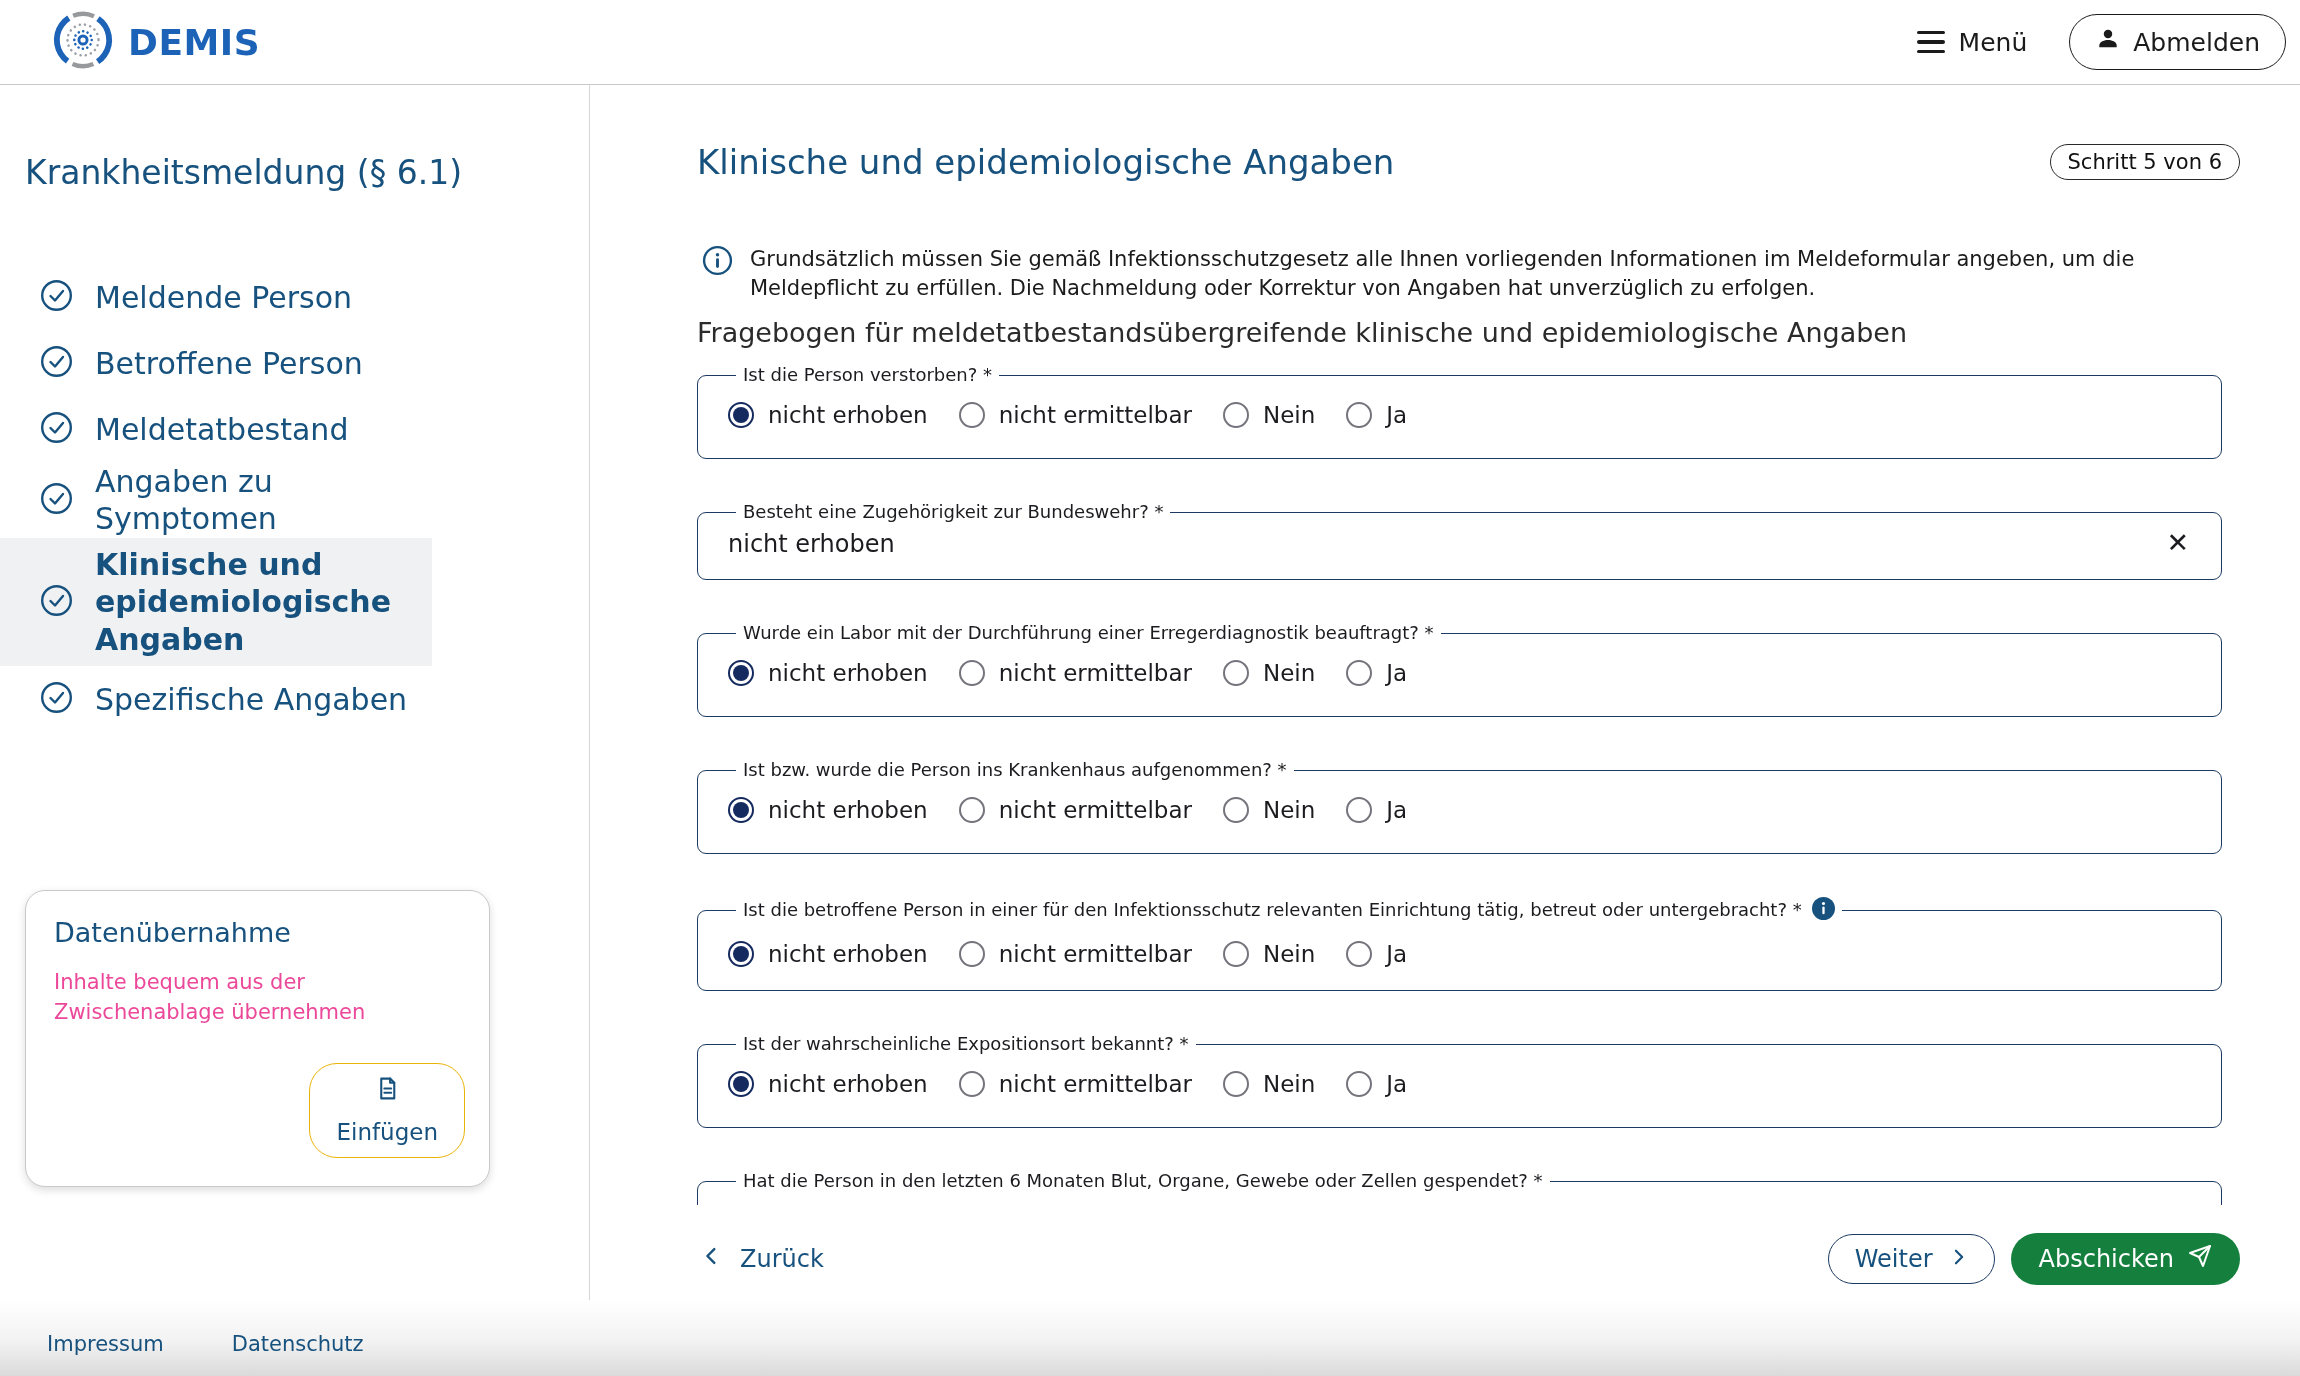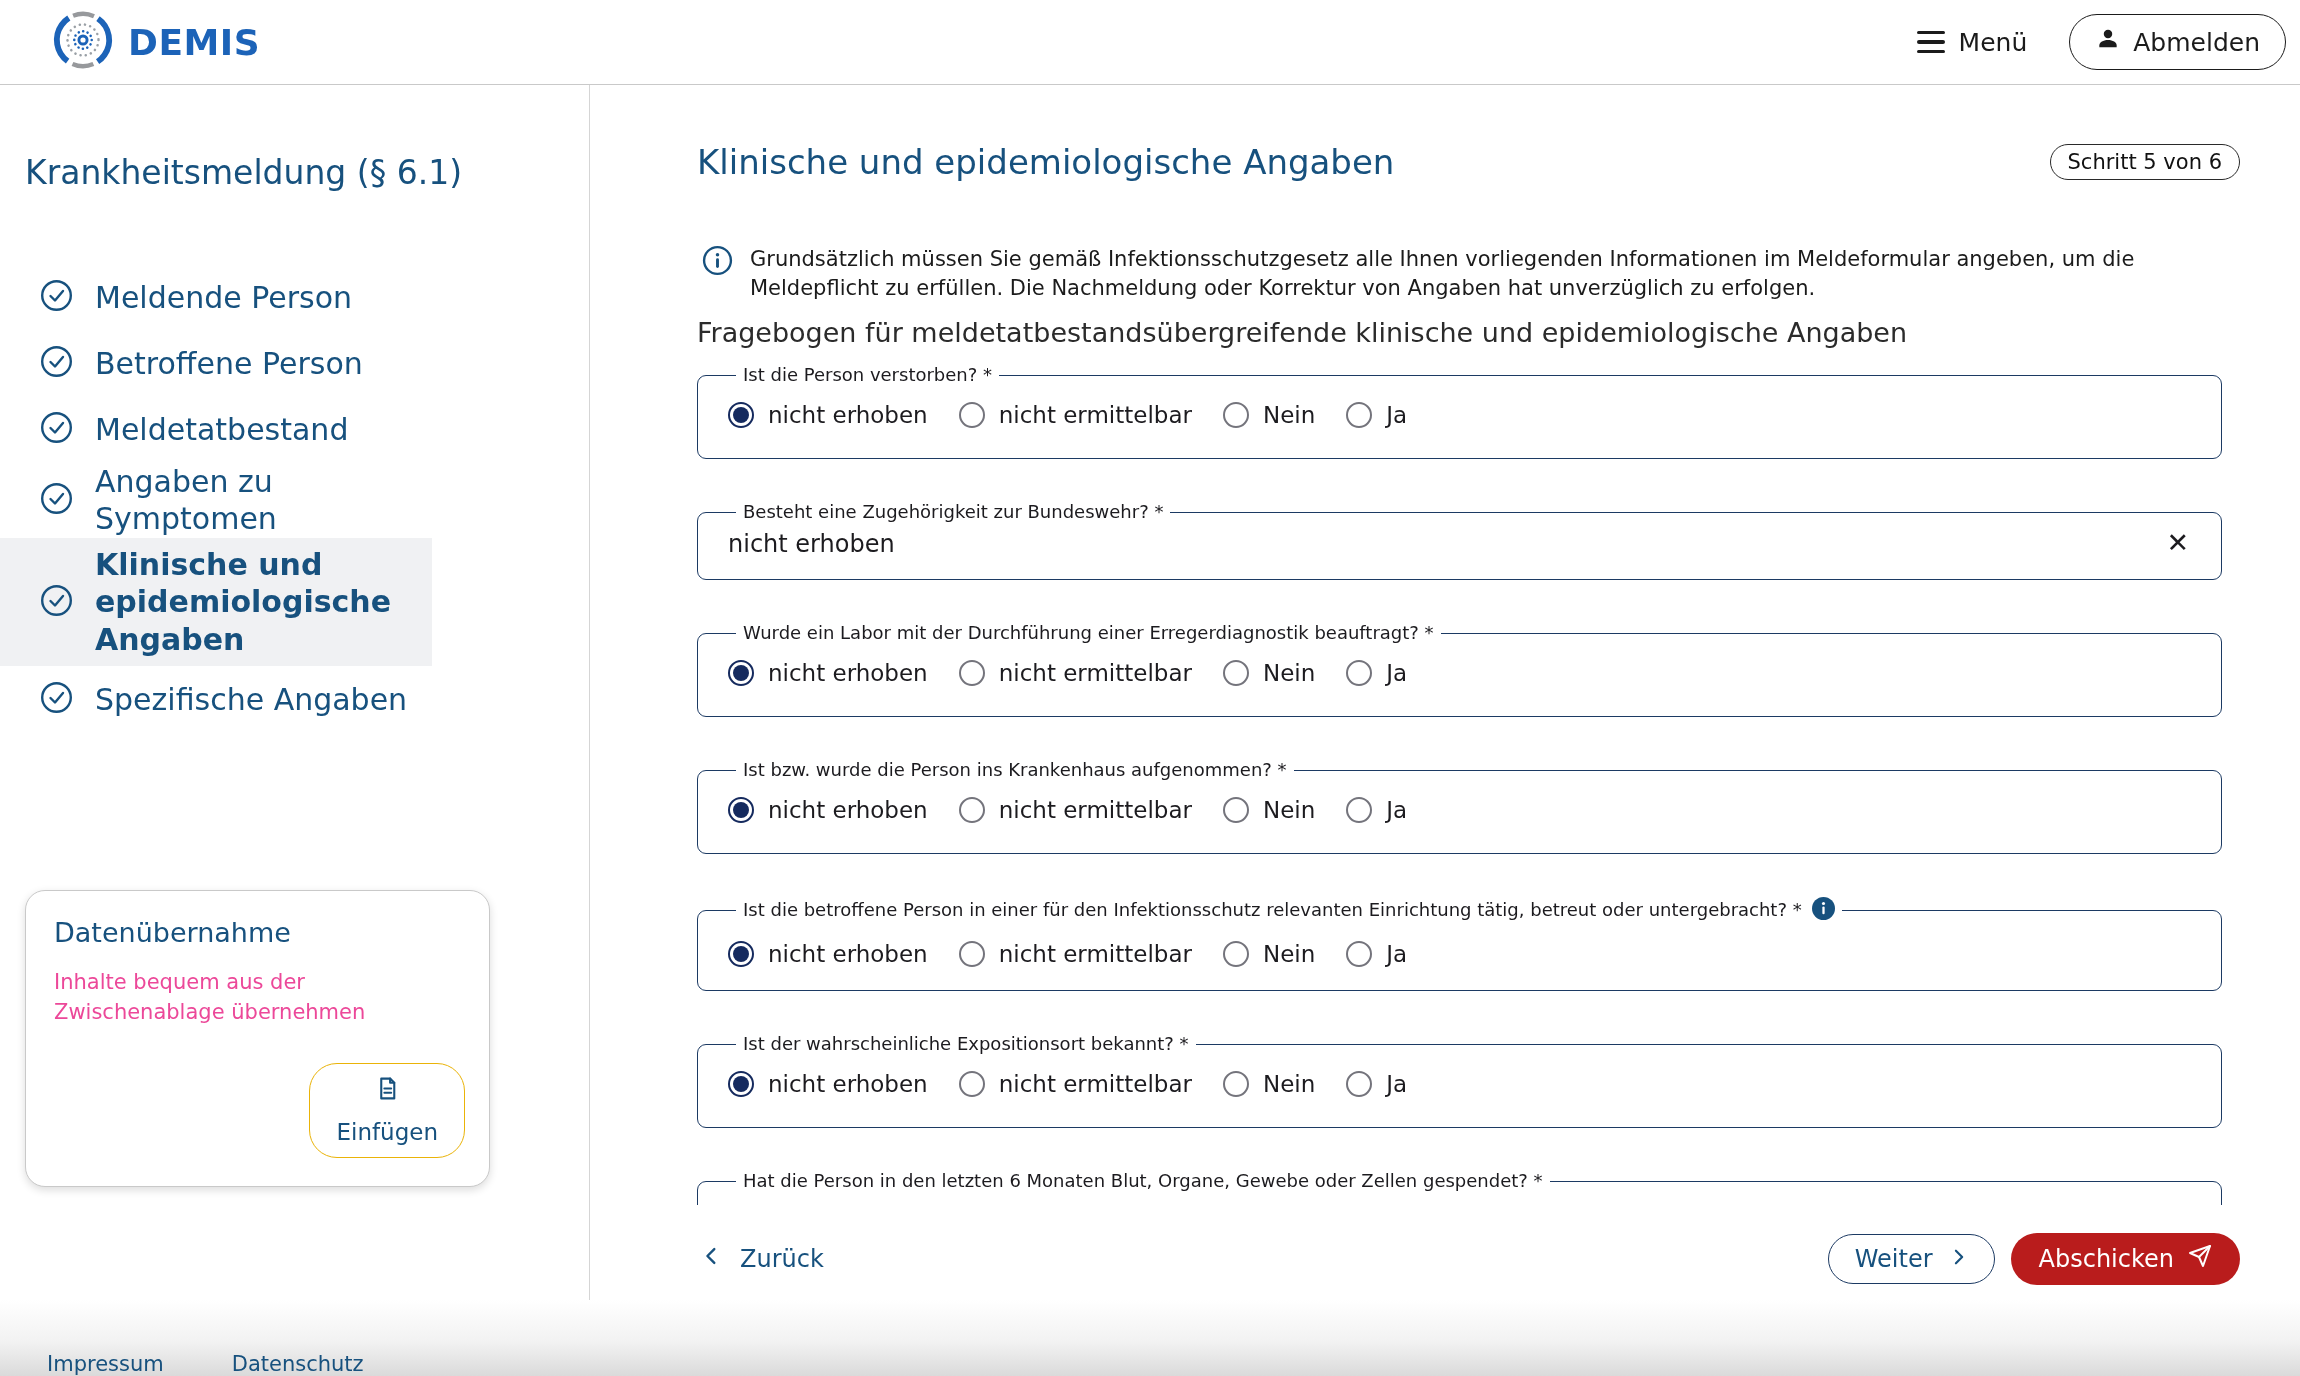--- a/index.html
+++ b/index.html
@@ -71,25 +71,25 @@
   .legend-info-icon { display:none; vertical-align:middle; }
   .legend-info-icon.visible { display:inline-block; }
 
   .actions { display:flex; align-items:center; justify-content:space-between; margin:16px -18px 0 0; height:76px; }
   .back-btn { display:flex; align-items:center; gap:17px; font-size:24px; color:#17517e; background:none; border:none;
               cursor:pointer; font-family:inherit; margin-left:4px; }
   .actions-right { display:flex; align-items:center; gap:16px; }
   .next-btn { display:inline-flex; align-items:center; gap:15px; padding:10px 26px; border:1.4px solid #1c3a63;
               border-radius:26px; background:#fff; color:#17517e; font-size:24px; cursor:pointer; font-family:inherit; }
   .submit-btn { display:inline-flex; align-items:center; gap:14px; padding:11px 28px; border:none;
-                border-radius:27px; background:#b91c1c; color:#fff; font-size:24px; cursor:pointer; font-family:inherit; }
+                border-radius:27px; background:#15803d; color:#fff; font-size:24px; cursor:pointer; font-family:inherit; }
 
   
   .footer { height:76px; flex:none; background:linear-gradient(180deg,#ffffff 0%,#f2f2f2 55%,#dadada 100%);
-            display:flex; align-items:flex-end; padding:12px 0 0 47px; gap:68px; }
+            display:flex; align-items:center; padding:12px 0 0 47px; gap:68px; }
   .footer a { font-size:21px; color:#17517e; text-decoration:none; cursor:pointer; }
 </style>
 </head>
 <body>
 
 <div class="app">
 
   <header class="topbar">
     <div class="logo">
       <span>

